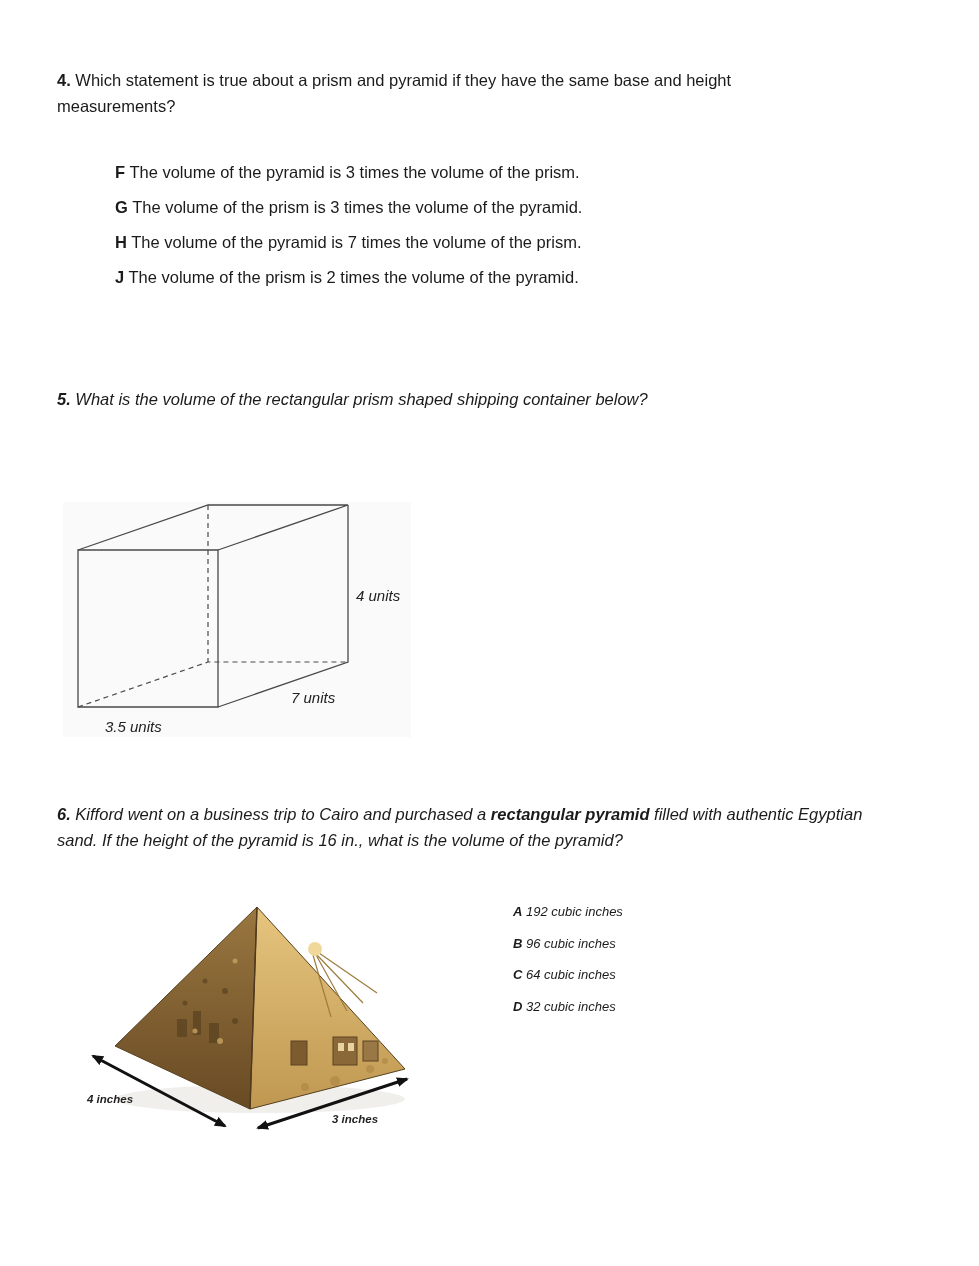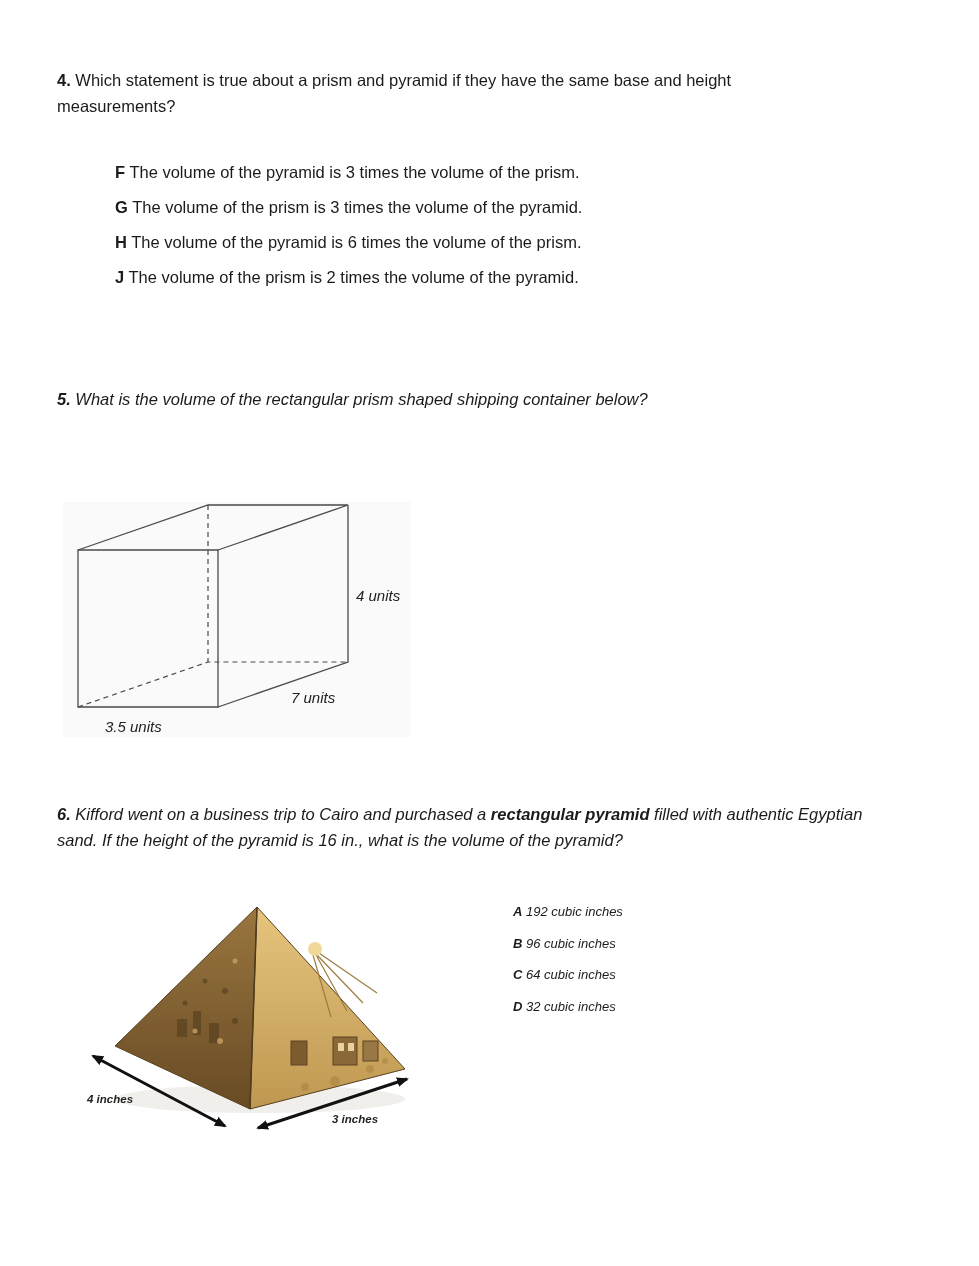--- a/index.html
+++ b/index.html
@@ -58,21 +58,21 @@
       <div class="opt">
         <span class="qnum">F</span>
         <span>The volume of the pyramid is 3 times the volume of the prism.</span>
       </div>
       <div class="opt">
         <span class="qnum">G</span>
         <span>The volume of the prism is 3 times the volume of the pyramid.</span>
       </div>
       <div class="opt">
         <span class="qnum">H</span>
-        <span>The volume of the pyramid is 6 times the volume of the prism.</span>
+        <span>The volume of the pyramid is 7 times the volume of the prism.</span>
       </div>
       <div class="opt">
         <span class="qnum">J</span>
         <span>The volume of the prism is 2 times the volume of the pyramid.</span>
       </div>
     </div>
   </div>
 
   <div class="q5-block">
     <p class="question-text">

